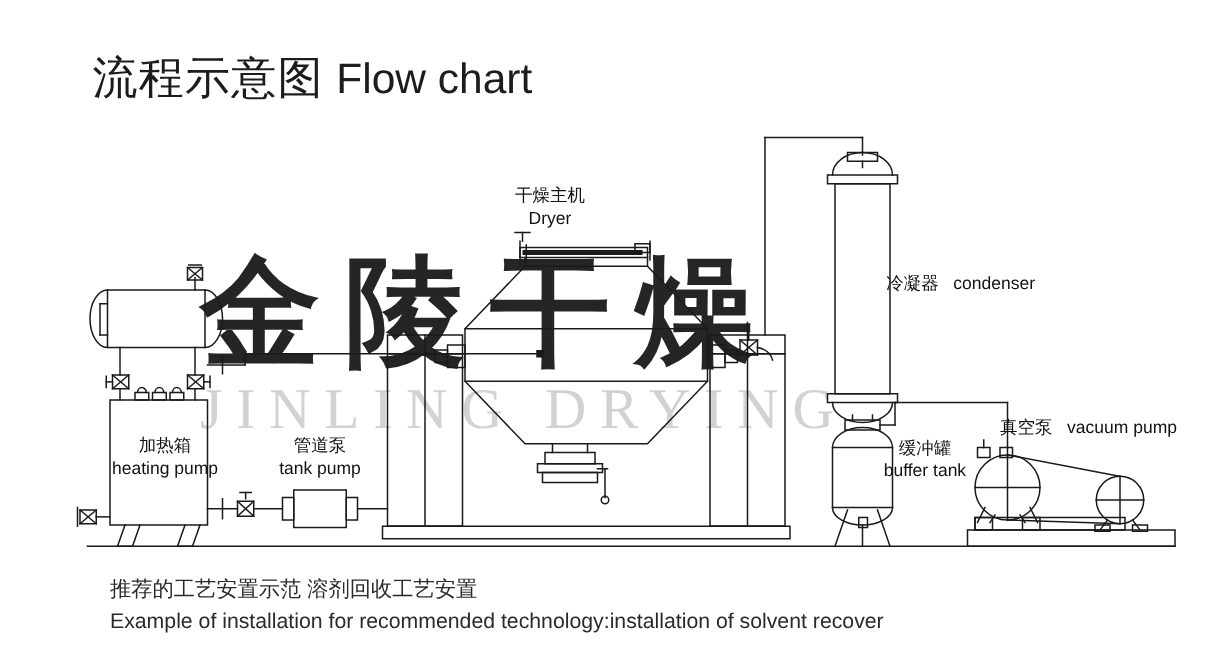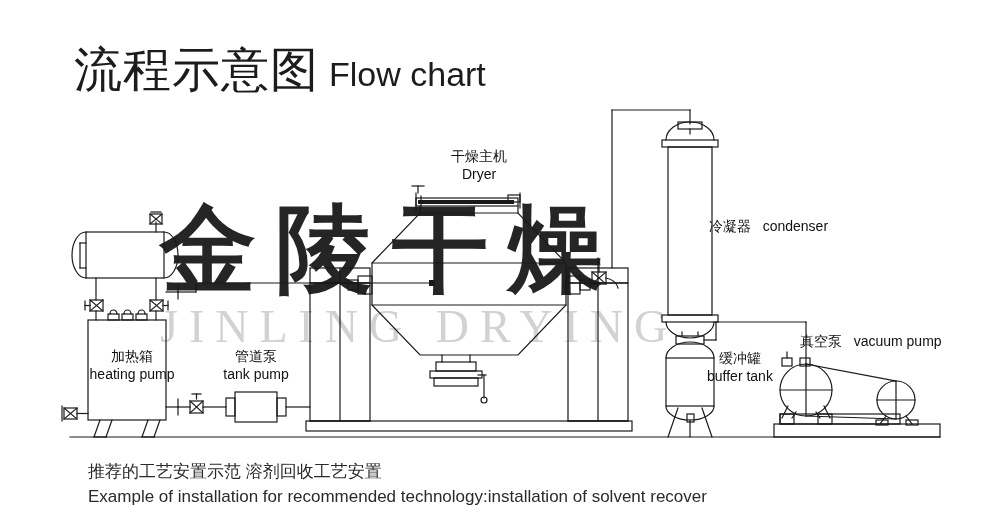--- a/index.html
+++ b/index.html
@@ -18,21 +18,21 @@
 
   
   #title {
     position: absolute;
     left: 74px;
     top: 38px;
     white-space: nowrap;
     color: #1c1c1c;
   }
   #title .cn {
-    font-size: 48px;
+    font-size: 36px;
     letter-spacing: 1px;
     vertical-align: baseline;
     margin-top: 36px;
   }
   #title .en {
     font-size: 34px;
     letter-spacing: 0px;
     margin-left: 10px;
     vertical-align: baseline;
   }
@@ -95,21 +95,21 @@
     font-size: 14px;
     line-height: 1.25;
     text-align: center;
     white-space: nowrap;
   }
   .lbl.left { text-align: center; }
   .lbl span { display: block; }
 
   #lbl-heating  { left: 84px;  top: 348px; width: 96px; }
   #lbl-pipepump { left: 206px; top: 348px; width: 100px; }
-  #lbl-dryer    { left: 392px; top: 148px; width: 174px; }
+  #lbl-dryer    { left: 353px; top: 148px; width: 174px; }
   #lbl-condenser{ left: 709px; top: 218px; }
   #lbl-buffer   { left: 707px; top: 350px; }
   #lbl-vacuum   { left: 800px; top: 333px; }
 </style>
 </head>
 <body>
 
 <div id="page">
 
   <div id="watermark">

